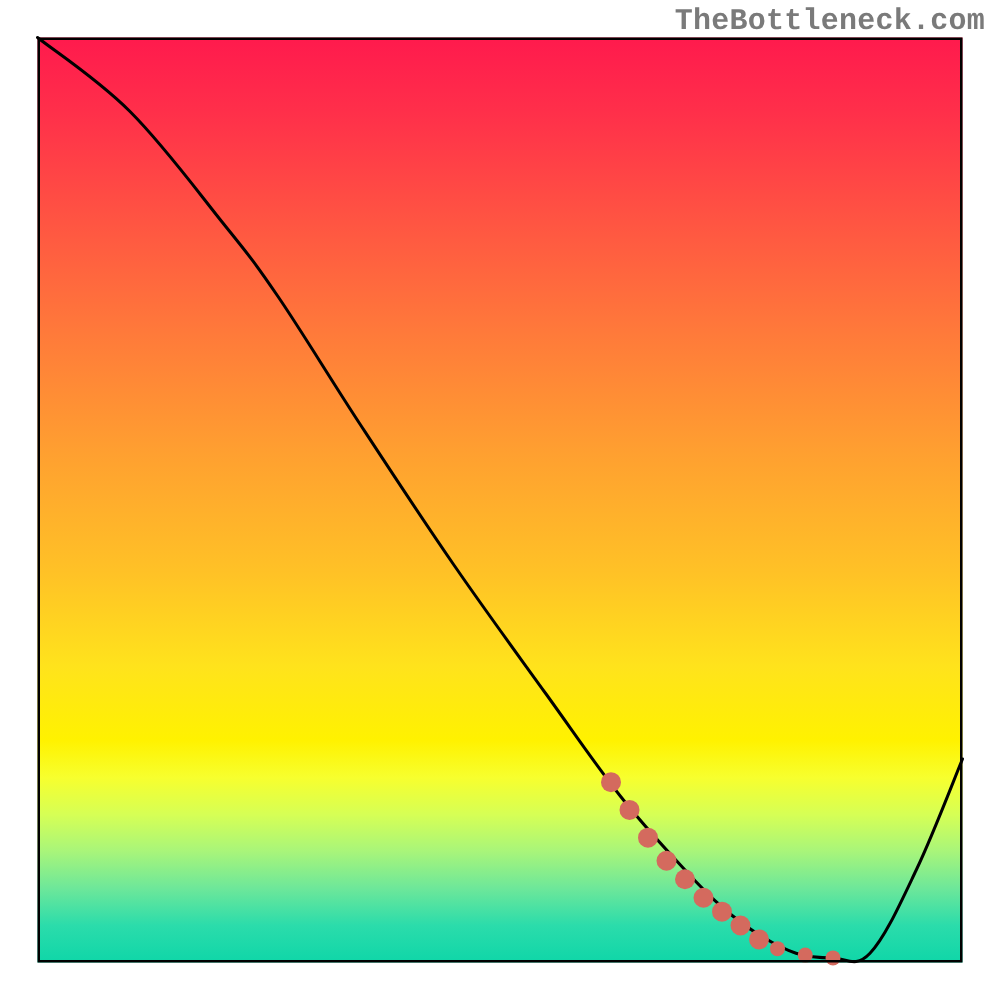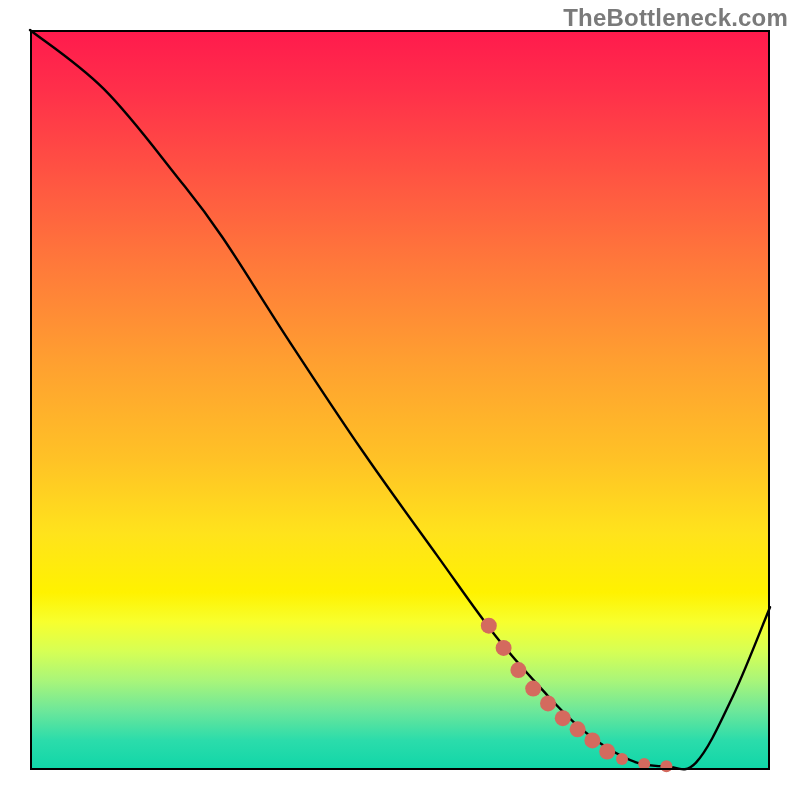--- a/index.html
+++ b/index.html
@@ -16,21 +16,21 @@
     width: 800px;
     height: 800px;
   }
   .watermark {
     position: absolute;
     top: 4px;
     right: 12px;
     font-size: 24px;
     font-weight: 600;
     color: #7a7a7a;
-    font-family: Liberation Sans, sans-serif;
+    font-family: Liberation Mono, monospace;
     letter-spacing: 0.2px;
   }
   .plot {
     position: absolute;
     left: 30px;
     top: 30px;
     width: 740px;
     height: 740px;
   }
   .gradient-bg {

